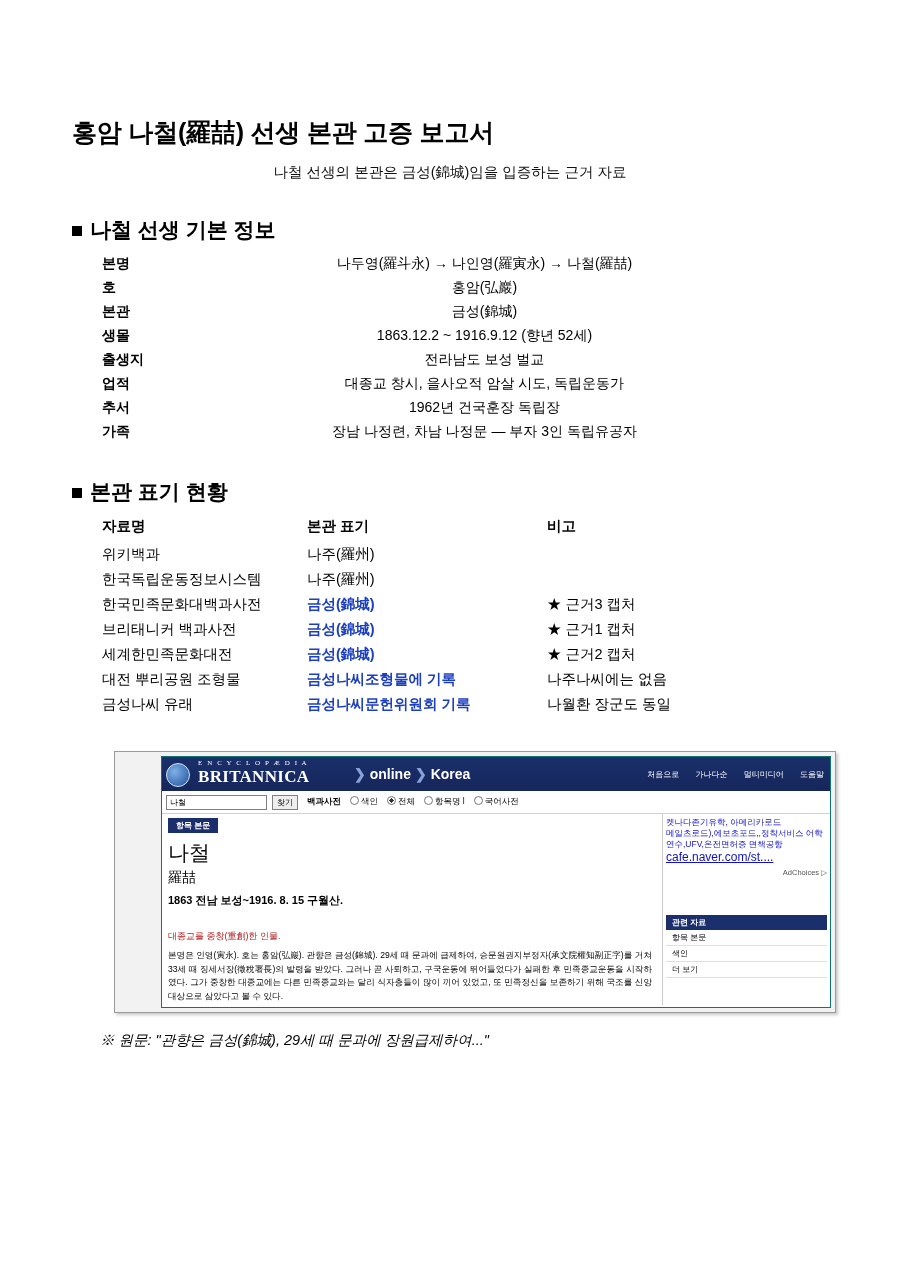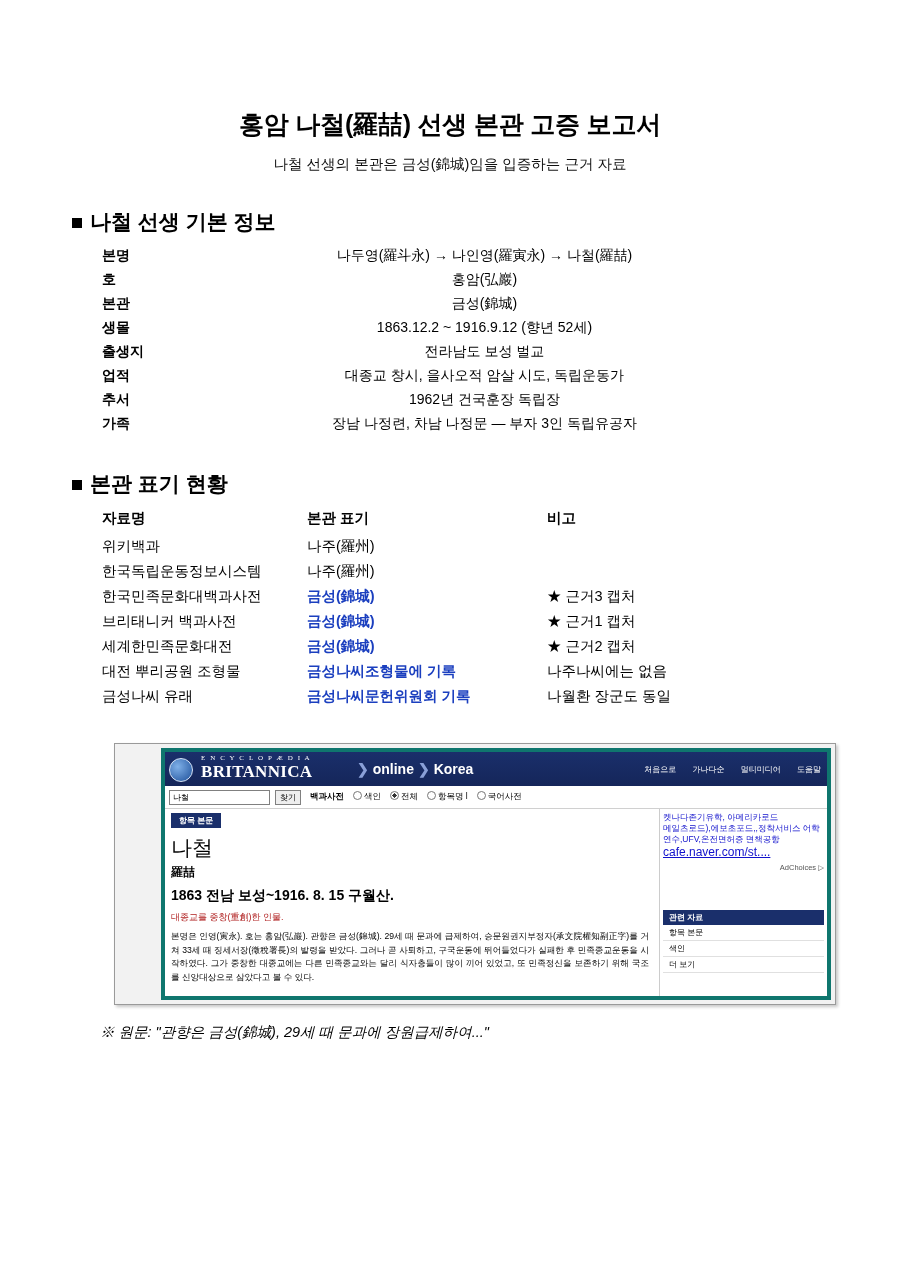--- a/index.html
+++ b/index.html
@@ -13,25 +13,24 @@
     font-family: "Liberation Sans", sans-serif;
     color: #000000;
     position: relative;
     overflow: hidden;
   }
   .page {
     padding: 100px 72px 0 72px;
     box-sizing: border-box;
   }
   .doc-title {
-    text-align: center;
     font-size: 25px;
     font-weight: bold;
     letter-spacing: -0.2px;
-    margin: 8px 0 4px 0;
+    margin: 16px 0 4px 0;
   }
   .doc-subtitle {
     text-align: center;
     font-size: 14.5px;
     margin: 14px 0 0 0;
     color: #111;
   }
   .section {
     margin-top: 34px;
   }
@@ -113,21 +112,21 @@
     background: #f2f2f2;
     box-shadow: 2px 2px 3px rgba(0,0,0,0.22);
     position: relative;
     overflow: hidden;
     font-size: 9px;
   }
   .shot-inner {
     position: absolute;
     left: 46px; top: 4px; right: 4px; bottom: 4px;
     background: #ffffff;
-    border: 4px solid #0f766e;
+    border: 1px solid #0f766e;
     overflow: hidden;
   }
   .shot-left-strip {
     position: absolute;
     left: 0; top: 0; bottom: 0; width: 46px;
     background: #f2f2f2;
   }
   .brit-bar {
     height: 34px;
     background: linear-gradient(#1a2f6b, #15265a);
@@ -229,28 +228,28 @@
     font-size: 8px;
     font-weight: bold;
     padding: 2px 8px;
   }
   .hanja-title {
     font-size: 21px;
     margin: 6px 0 2px 0;
     font-family: "Liberation Serif", serif;
   }
   .hanja-sub {
-    font-size: 12px;
-    font-weight: bold;
+    font-size: 14px;
+    font-weight: normal;
     margin-bottom: 6px;
   }
   .life-line {
-    font-size: 14px;
-    font-weight: bold;
-    margin-bottom: 6px;
+    font-size: 11px;
+    font-weight: bold;
+    margin-bottom: 22px;
   }
   .red-line { font-size: 9px; color: #b02020; margin-bottom: 6px; }
   .para { font-size: 8.6px; line-height: 13.5px; text-align: justify; }
   .ad-col {
     position: absolute;
     right: 0; top: 0; width: 168px; bottom: 5px;
     border-left: 1px solid #ccc;
     background: #ffffff;
     padding: 3px;
     box-sizing: border-box;

